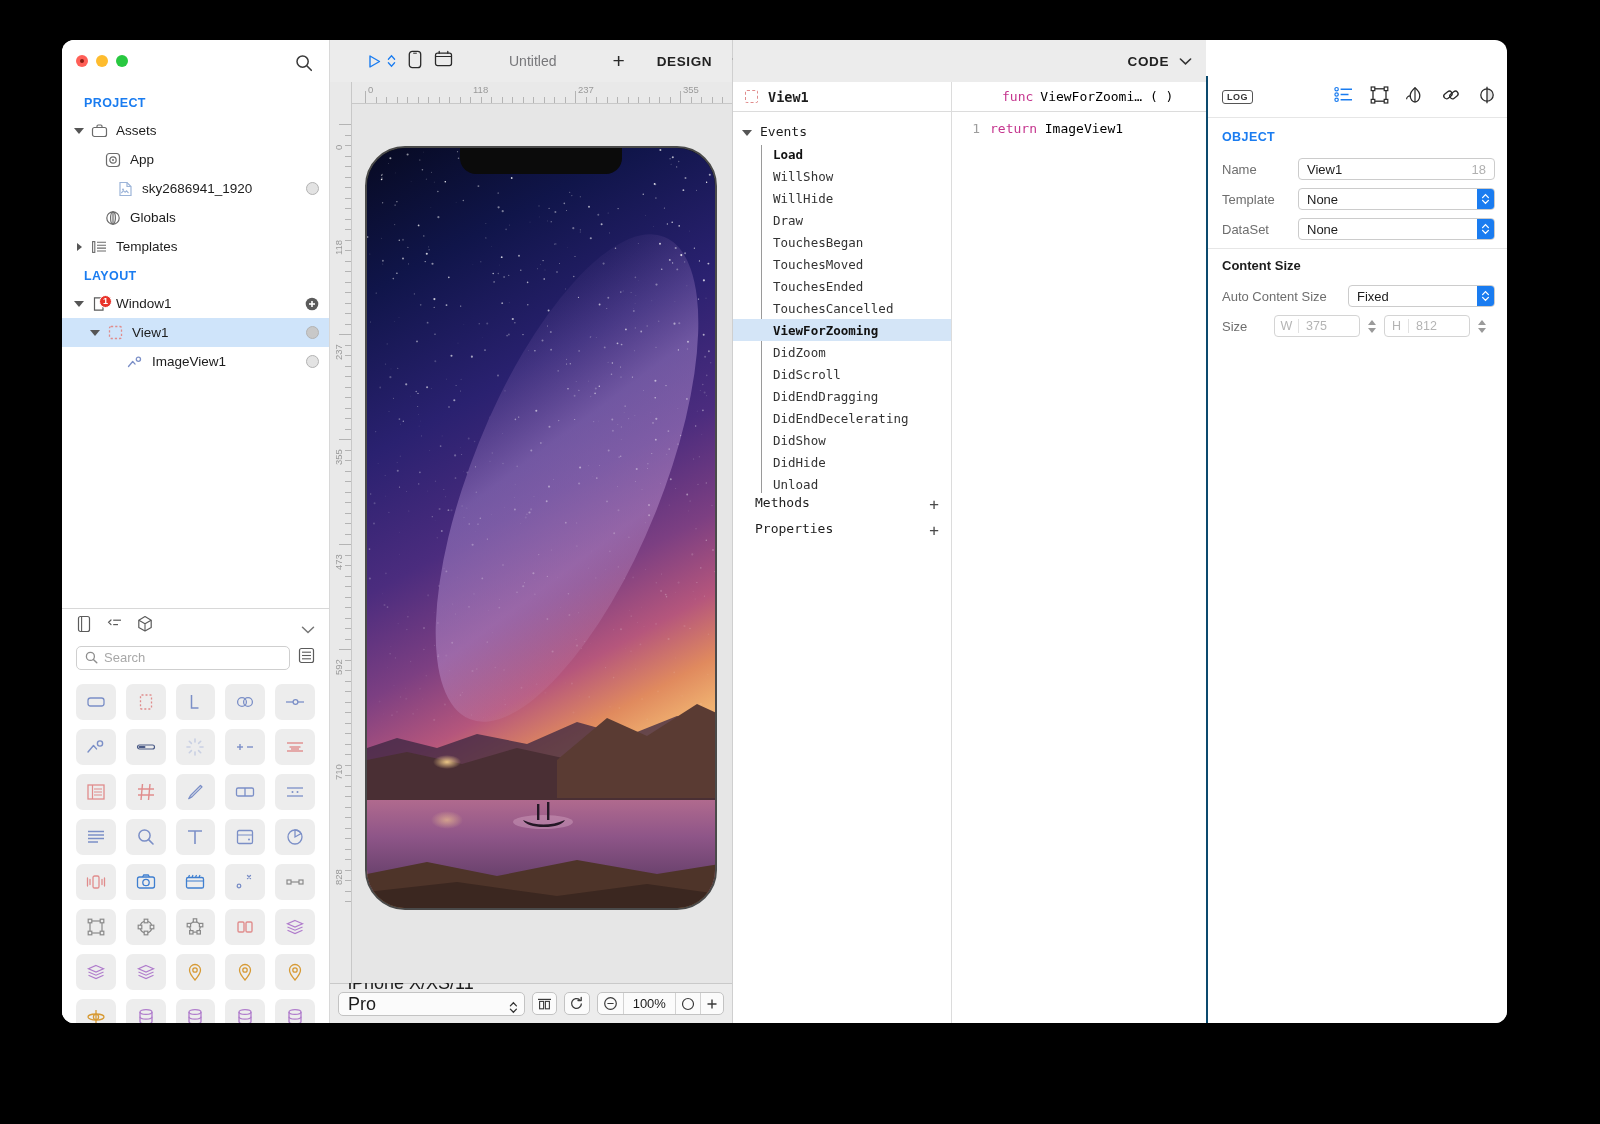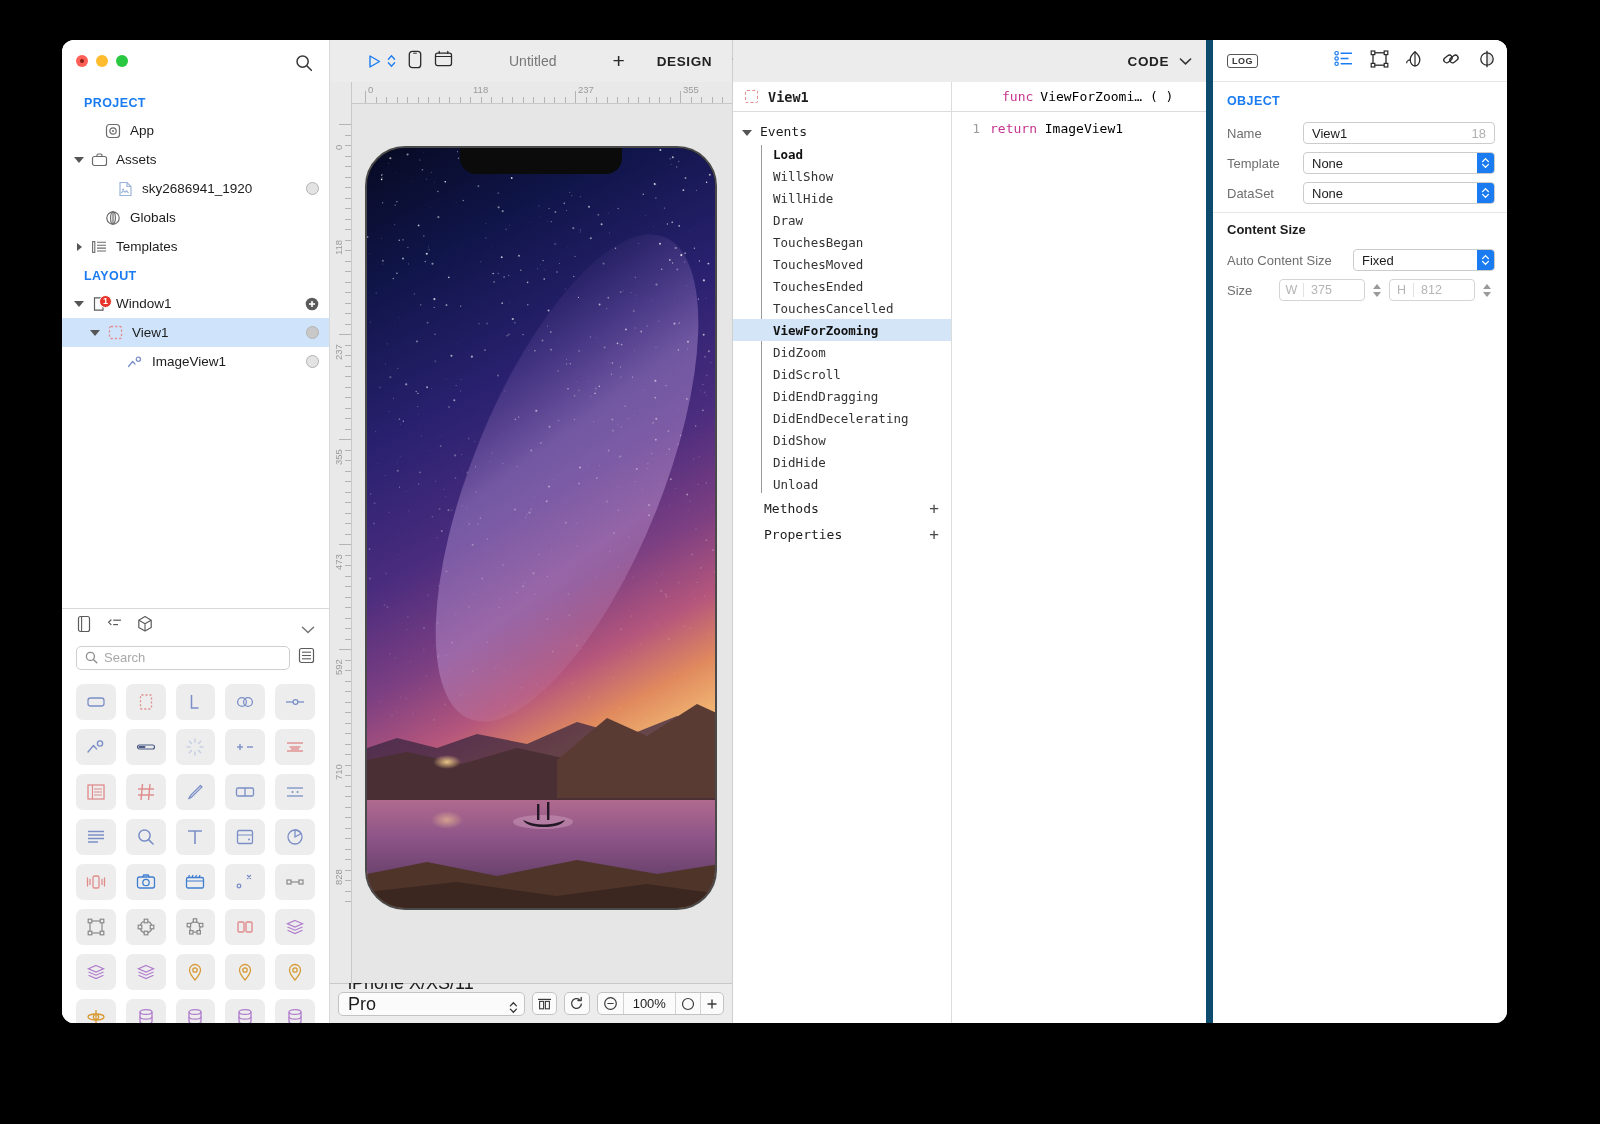--- a/index.html
+++ b/index.html
@@ -234,41 +234,41 @@
     height: 22px; display:flex; align-items:center;
     padding-left: 40px; font-size: 12.5px; color: #333;
     position: relative; cursor: default;
   }
   .ev-item.bold { font-weight: bold; color:#111; }
   .ev-item.sel { background: #d4e5f7; font-weight: bold; color:#111; }
   .ev-rail {
     position: absolute; left: 28px; width: 1px; background: #9a9a9a;
   }
   .ev-foot {
-    display:flex; align-items:center; height: 26px;
-    padding-left: 31px; padding-right: 12px;
+    display:flex; height: 26px;
+    padding-left: 22px; padding-right: 12px;
     font-size: 13px; color: #1c1c1c; font-family: "DejaVu Sans Mono", monospace;
   }
   .ev-foot .pl { margin-left: auto; font-size: 16px; color: #4a4a4a; }
   .code-col { flex: 1 1 auto; display: flex; flex-direction: column; }
   .code-head {
     height: 30px; border-bottom: 1px solid #dcdcdc;
     display:flex; align-items:center; padding-left: 50px;
     font-family: "DejaVu Sans Mono", monospace; font-size: 13px;
   }
   .kw { color: #c5358e; }
   .code-body { display:flex; padding-top: 9px; font-family: "DejaVu Sans Mono", monospace; font-size: 13px; }
   .gutter { width: 38px; text-align: right; color: #9d9d9d; padding-right: 10px; }
 
   
   .insp {
     width: 301px; height: 100%;
     background: #fff;
-    border-left: 7px solid #0c4a6e;
-    display: flex; flex-direction: column;
+    border-left: 2px solid #0c4a6e;
+    display: flex; flex-direction: column; margin-top: 36px;
   }
   .insp-top {
     height: 42px; background: #fff;
     display:flex; align-items:center; gap: 0px;
     padding: 0 10px 0 14px;
     border-bottom: 1px solid #e6e6e6;
   }
   .logbtn {
     border: 1px solid #555; border-radius: 3px;
     font-size: 9px; font-weight: bold; letter-spacing: .5px;
@@ -338,43 +338,43 @@
               <circle cx="7.6" cy="7.6" r="5.6" fill="none" stroke="#3a3a3a" stroke-width="1.5"></circle>
               <line x1="11.8" y1="11.8" x2="16.3" y2="16.3" stroke="#3a3a3a" stroke-width="1.6" stroke-linecap="round"></line>
             </svg>
       </div>
     </div>
 
     <div class="tree">
 
       <div class="section-label">PROJECT</div>
 
+      <div class="trow" style="padding-left:8px">
+        <div class="tw">
+              <div class="tri open"></div>
+            </div>
+        <div class="ticon">
+          <svg width="17" height="16" viewBox="0 0 17 16">
+                <rect x="1.5" y="4.5" width="14" height="9" rx="2" fill="none" stroke="#6b6b6b" stroke-width="1.2"></rect>
+                <path d="M6 4.5V3.2a1.2 1.2 0 011.2-1.2h2.6A1.2 1.2 0 0111 3.2v1.3" fill="none" stroke="#6b6b6b" stroke-width="1.2"></path>
+              </svg>
+        </div>
+        <div class="tlabel">Assets</div>
+      </div>
+
       <div class="trow" style="padding-left:22px">
         <div class="tw"></div>
         <div class="ticon">
           <svg width="16" height="16" viewBox="0 0 16 16">
                 <rect x="1.5" y="1.5" width="13" height="13" rx="3" fill="none" stroke="#6b6b6b" stroke-width="1.2"></rect>
                 <circle cx="8" cy="8" r="3.2" fill="none" stroke="#6b6b6b" stroke-width="1.2"></circle>
                 <circle cx="8" cy="8" r="1" fill="#6b6b6b"></circle>
               </svg>
         </div>
         <div class="tlabel">App</div>
-      </div>
-
-      <div class="trow" style="padding-left:8px">
-        <div class="tw">
-              <div class="tri open"></div>
-            </div>
-        <div class="ticon">
-          <svg width="17" height="16" viewBox="0 0 17 16">
-                <rect x="1.5" y="4.5" width="14" height="9" rx="2" fill="none" stroke="#6b6b6b" stroke-width="1.2"></rect>
-                <path d="M6 4.5V3.2a1.2 1.2 0 011.2-1.2h2.6A1.2 1.2 0 0111 3.2v1.3" fill="none" stroke="#6b6b6b" stroke-width="1.2"></path>
-              </svg>
-        </div>
-        <div class="tlabel">Assets</div>
       </div>
 
       <div class="trow" style="padding-left:34px">
         <div class="tw"></div>
         <div class="ticon">
           <svg width="15" height="16" viewBox="0 0 15 16">
                 <path d="M2 1.5h7l4 4v9H2z" fill="none" stroke="#9cb4d8" stroke-width="1.2"></path>
                 <path d="M9 1.5v4h4" fill="none" stroke="#9cb4d8" stroke-width="1.2"></path>
                 <circle cx="5" cy="8.4" r="1" fill="#9cb4d8"></circle>
                 <path d="M3.3 12l2.2-2.3 1.6 1.6 1.4-1.4 2 2.1" fill="none" stroke="#9cb4d8" stroke-width="1.1"></path>

